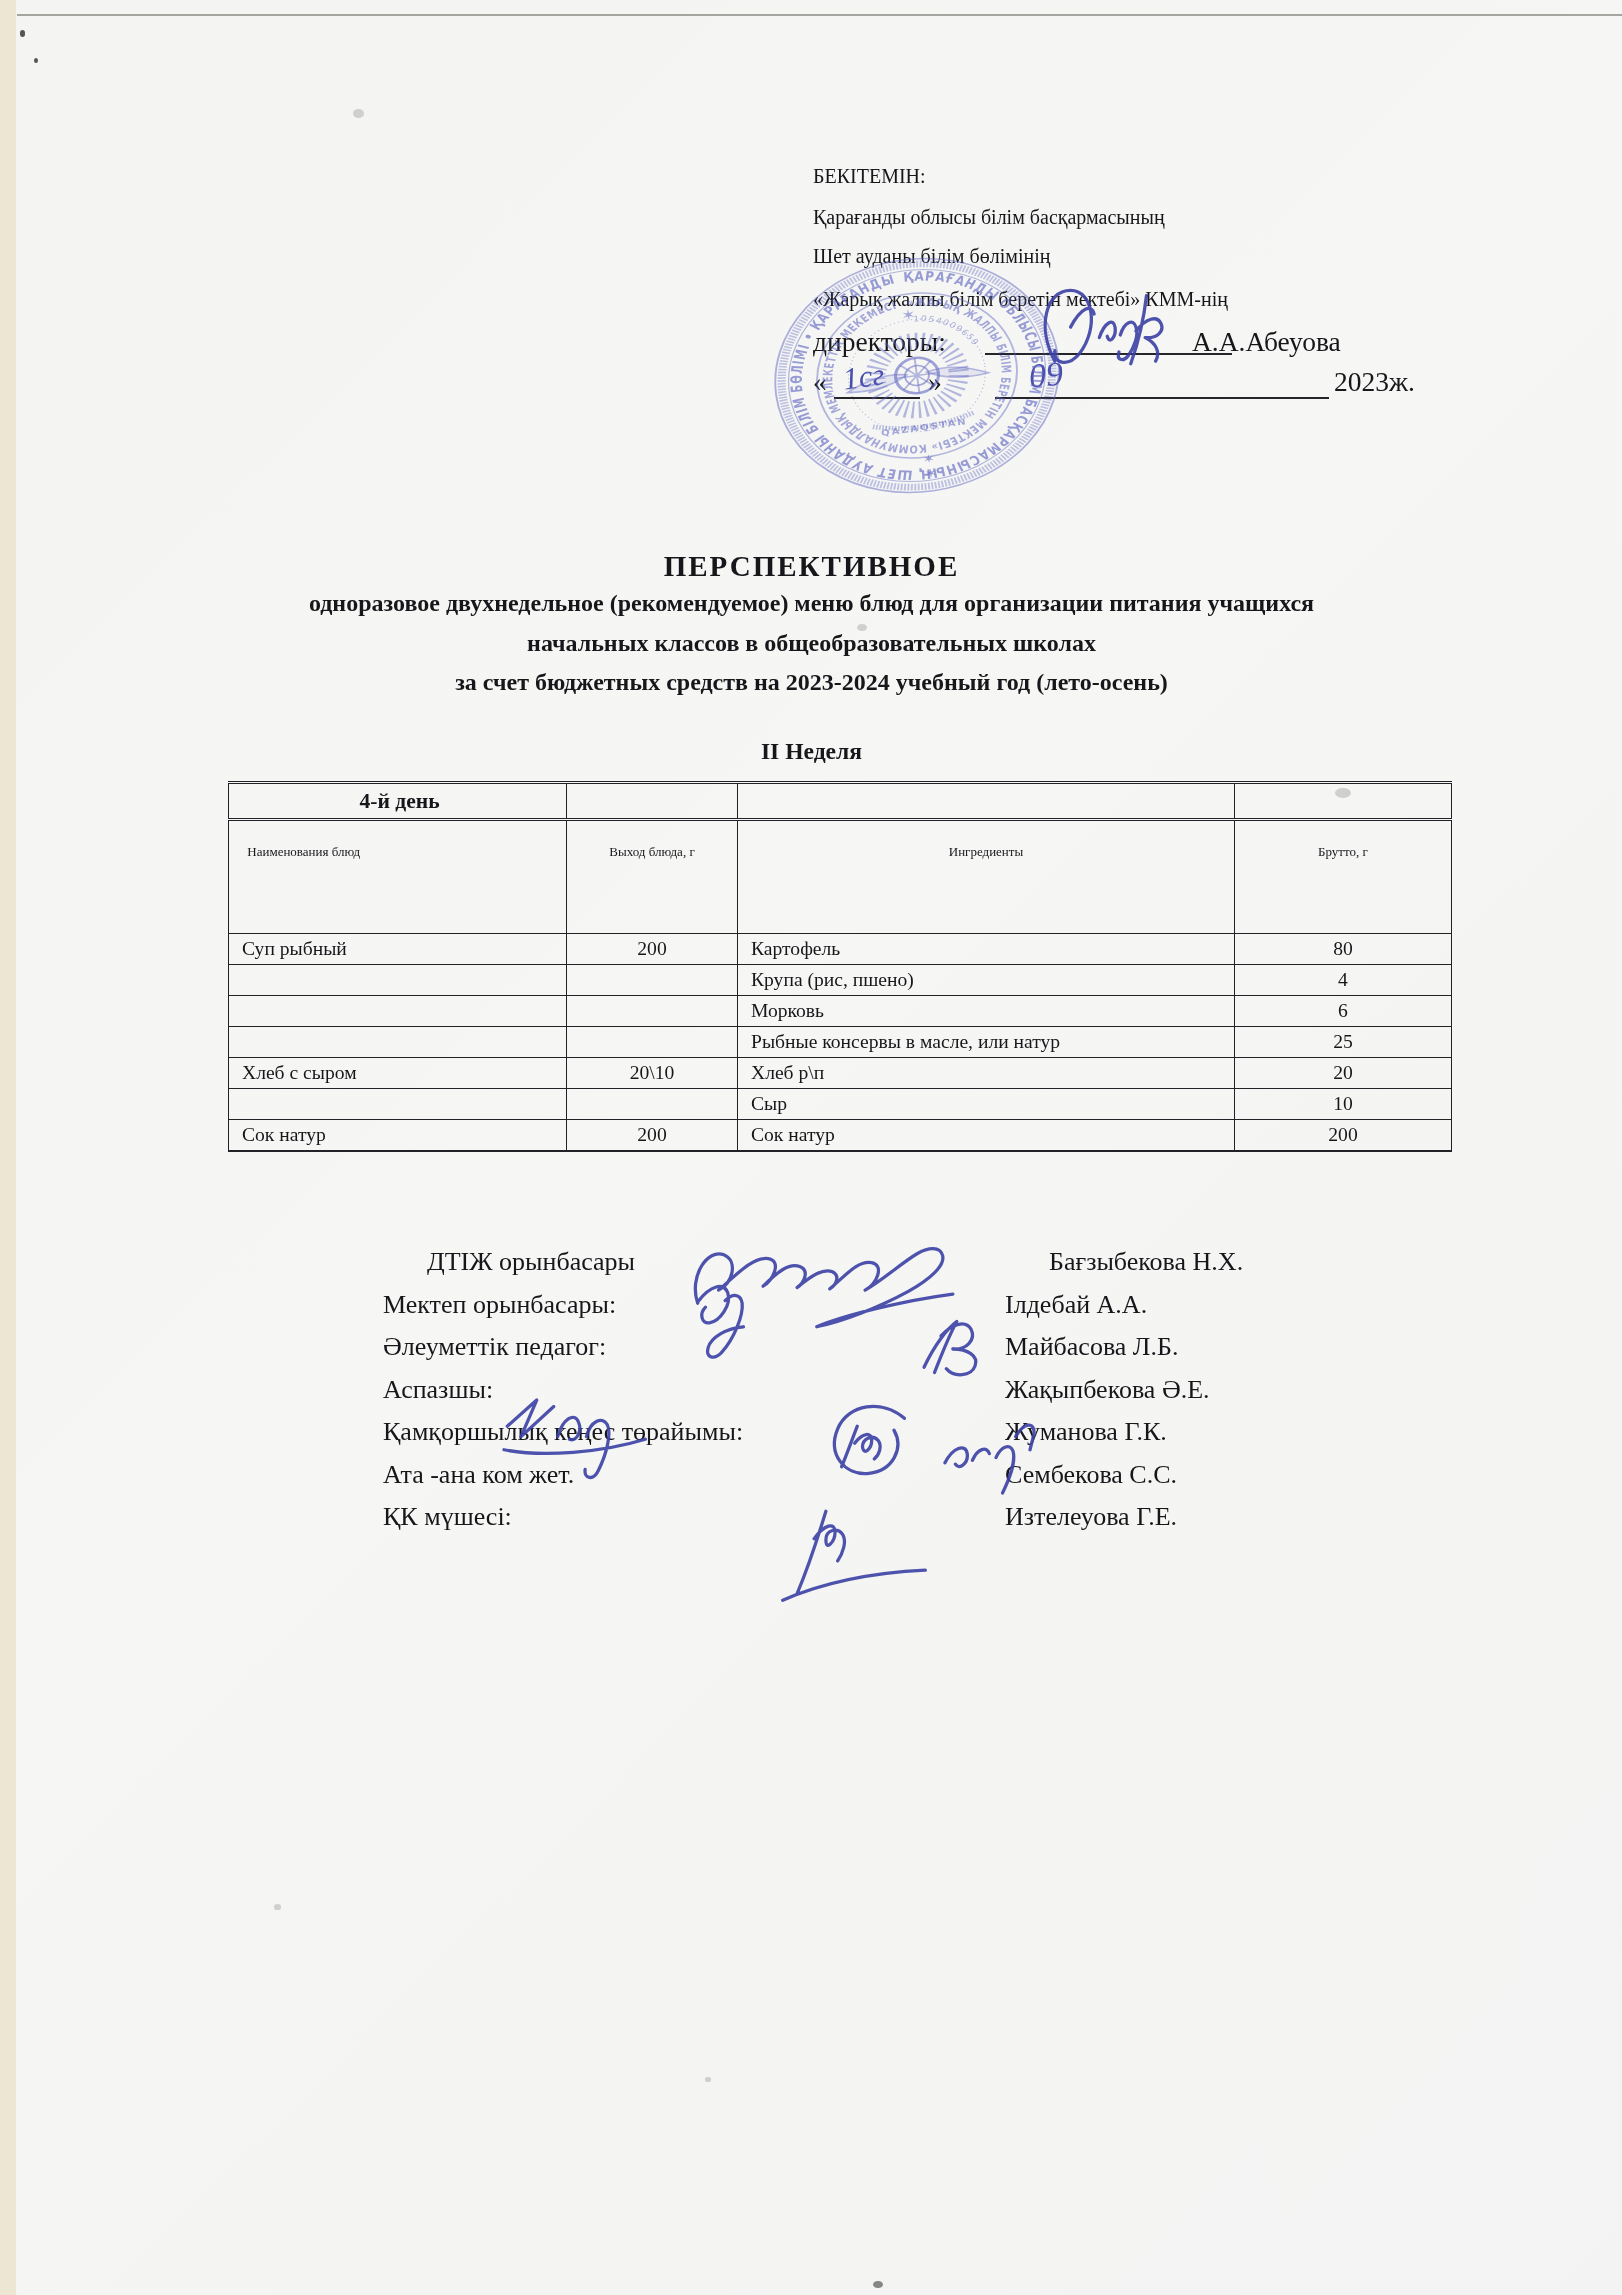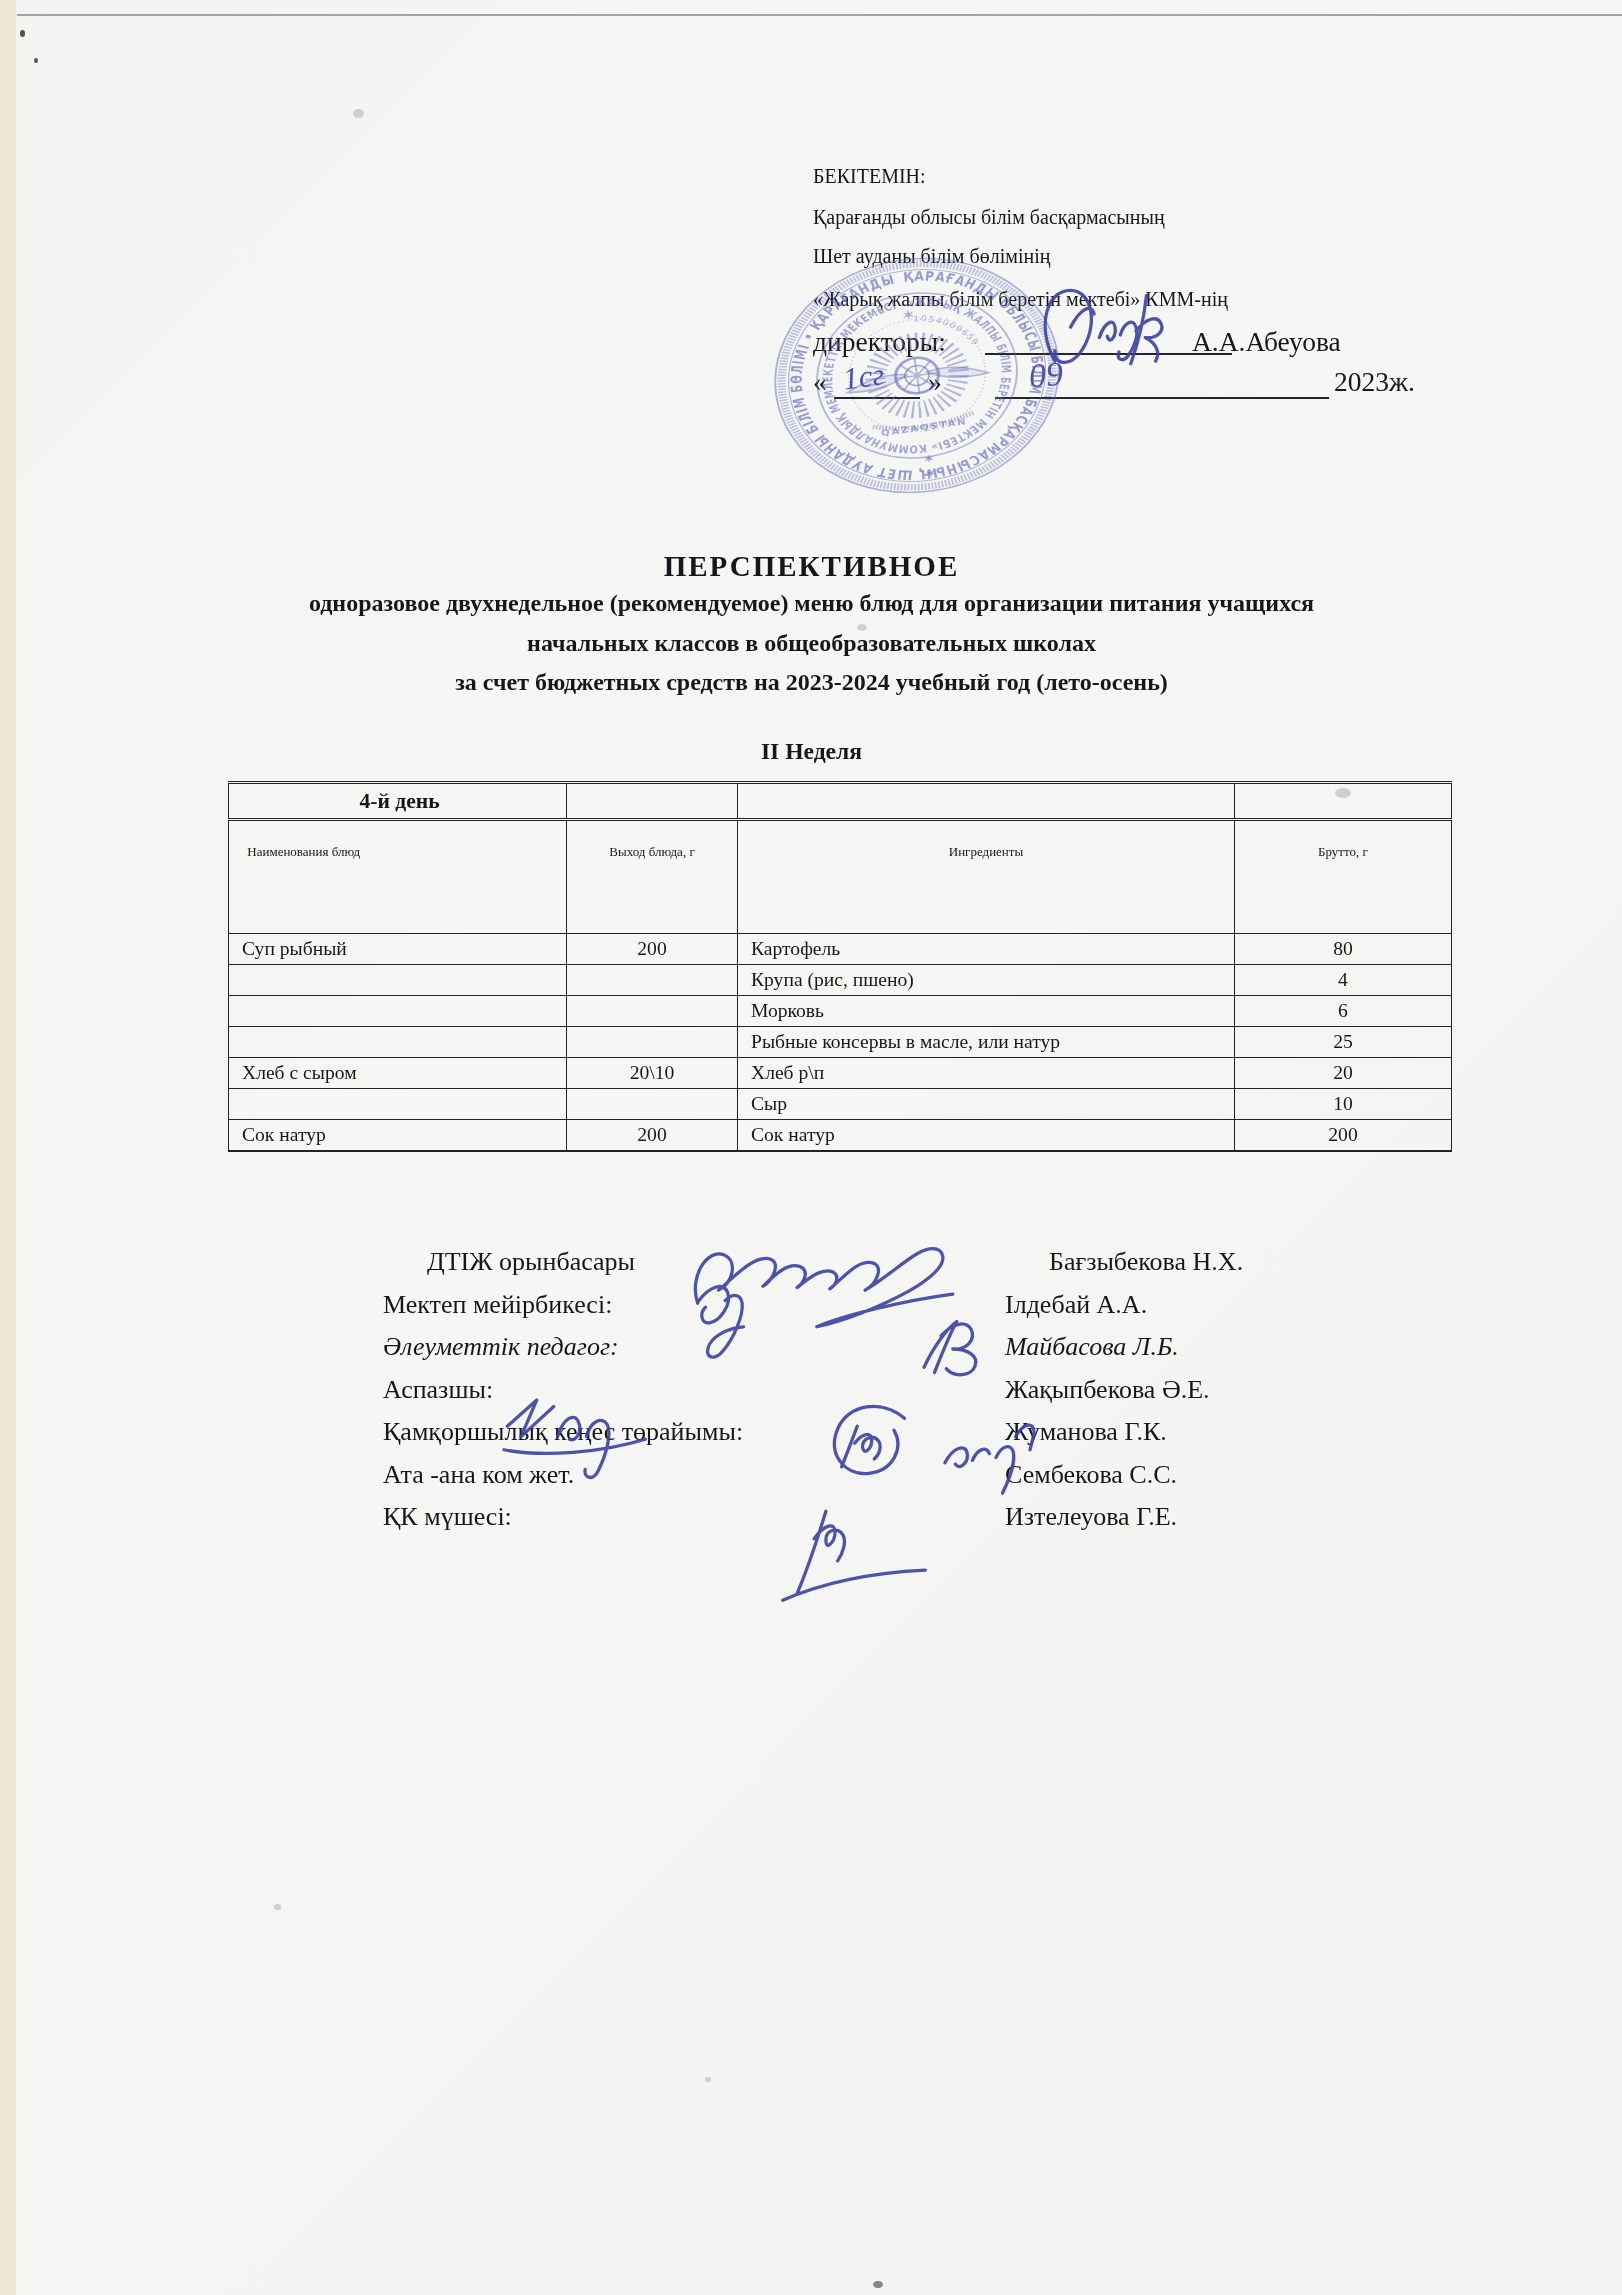--- a/index.html
+++ b/index.html
@@ -185,24 +185,24 @@
       <td class="c-gross">200</td>
     </tr>
   </tbody>
     </table>
 
   <div class="sig-row" style="top:1247px;margin-left:44px;">
     <span>ДТІЖ орынбасары</span>
     <span class="sig-name">Бағзыбекова Н.Х.</span>
   </div>
   <div class="sig-row" style="top:1290px;">
-    <span>Мектеп мейірбикесі:</span>
+    <span>Мектеп орынбасары:</span>
     <span class="sig-name">Ілдебай А.А.</span>
   </div>
-  <div class="sig-row" style="top:1332px;font-style:italic;">
+  <div class="sig-row" style="top:1332px;">
     <span>Әлеуметтік педагог:</span>
     <span class="sig-name">Майбасова Л.Б.</span>
   </div>
   <div class="sig-row" style="top:1375px;">
     <span>Аспазшы:</span>
     <span class="sig-name">Жақыпбекова Ә.Е.</span>
   </div>
   <div class="sig-row" style="top:1417px;">
     <span>Қамқоршылық кеңес төрайымы:</span>
     <span class="sig-name">Жуманова Г.К.</span>

